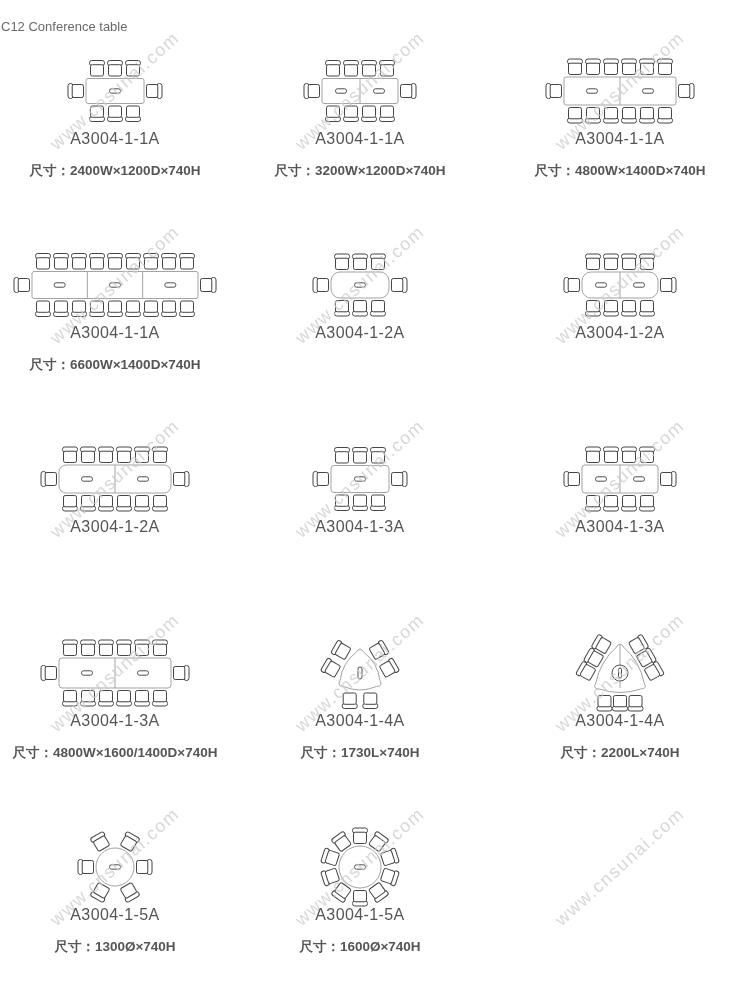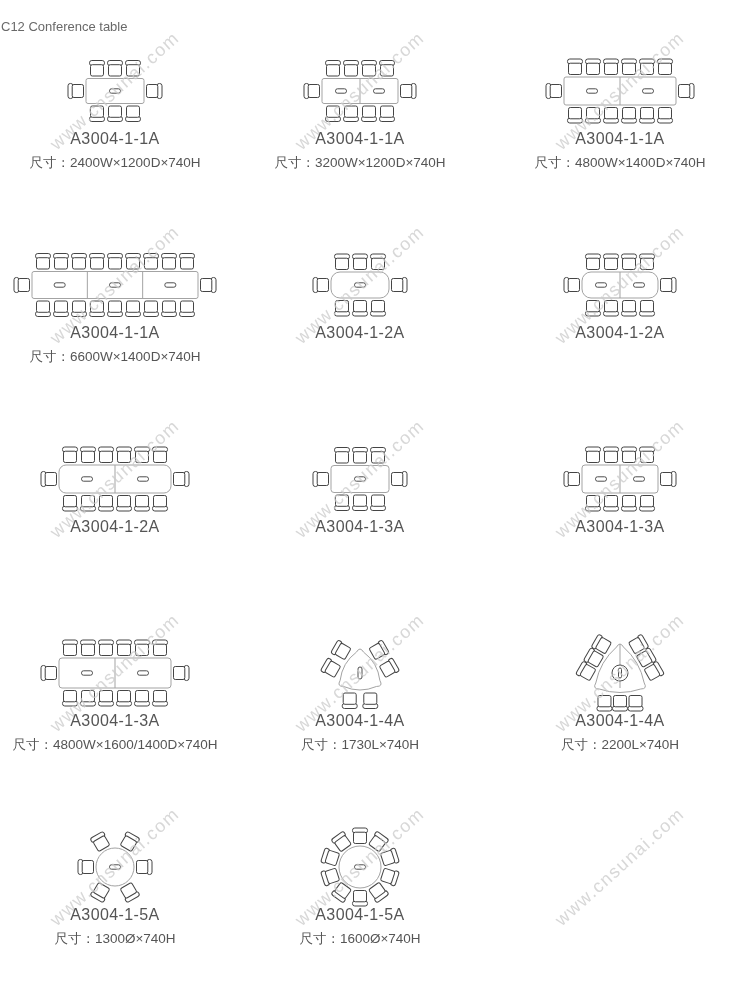--- a/index.html
+++ b/index.html
@@ -2,21 +2,21 @@
 <html><head>
 <meta charset="utf-8">
 <style>
   html,body{margin:0;padding:0;background:#ffffff;}
   body{width:750px;height:993px;overflow:hidden;font-family:"Liberation Sans",sans-serif;position:relative;}
   .title{color:var(--title,#696969);font-size:13px;padding:17px 0 0 1px;line-height:20px;}
   .grid{display:grid;grid-template-columns:230px 260px 260px;grid-auto-rows:194px;}
   .cell{position:relative;display:flex;flex-direction:column;align-items:center;}
   .cell svg{display:block;margin-top:6px;position:relative;z-index:1;}
   .model{font-size:16px;color:var(--text,#555);margin-top:-10px;line-height:19px;letter-spacing:.4px;z-index:3;}
-  .size{font-size:13.5px;color:var(--text,#555);margin-top:6px;line-height:17px;z-index:3;}
+  .size{font-size:13.5px;color:var(--text,#555);margin-top:14px;line-height:17px;z-index:3;font-weight:bold;}
   .watermark{position:absolute;left:50%;top:54px;transform:translate(-50%,-50%) rotate(-42deg);
     font-size:18px;color:var(--wm,#cccccc);opacity:.75;letter-spacing:1.5px;white-space:nowrap;
     pointer-events:none;z-index:2;}
   svg .tb{fill:#ffffff;stroke:var(--tline,#a3a3a3);stroke-width:1;}
   svg .dv{fill:none;stroke:var(--tline,#a3a3a3);stroke-width:1;}
   svg .ch{fill:#ffffff;stroke:var(--cline,#454545);stroke-width:1;}
   svg .gm{fill:#ffffff;stroke:#4d4d4d;stroke-width:1;}
 </style>
 </head>
 <body style="--text: #555555; --title: #696969; --tline: #a3a3a3; --cline: #454545; --wm: #cbcbcb;">

